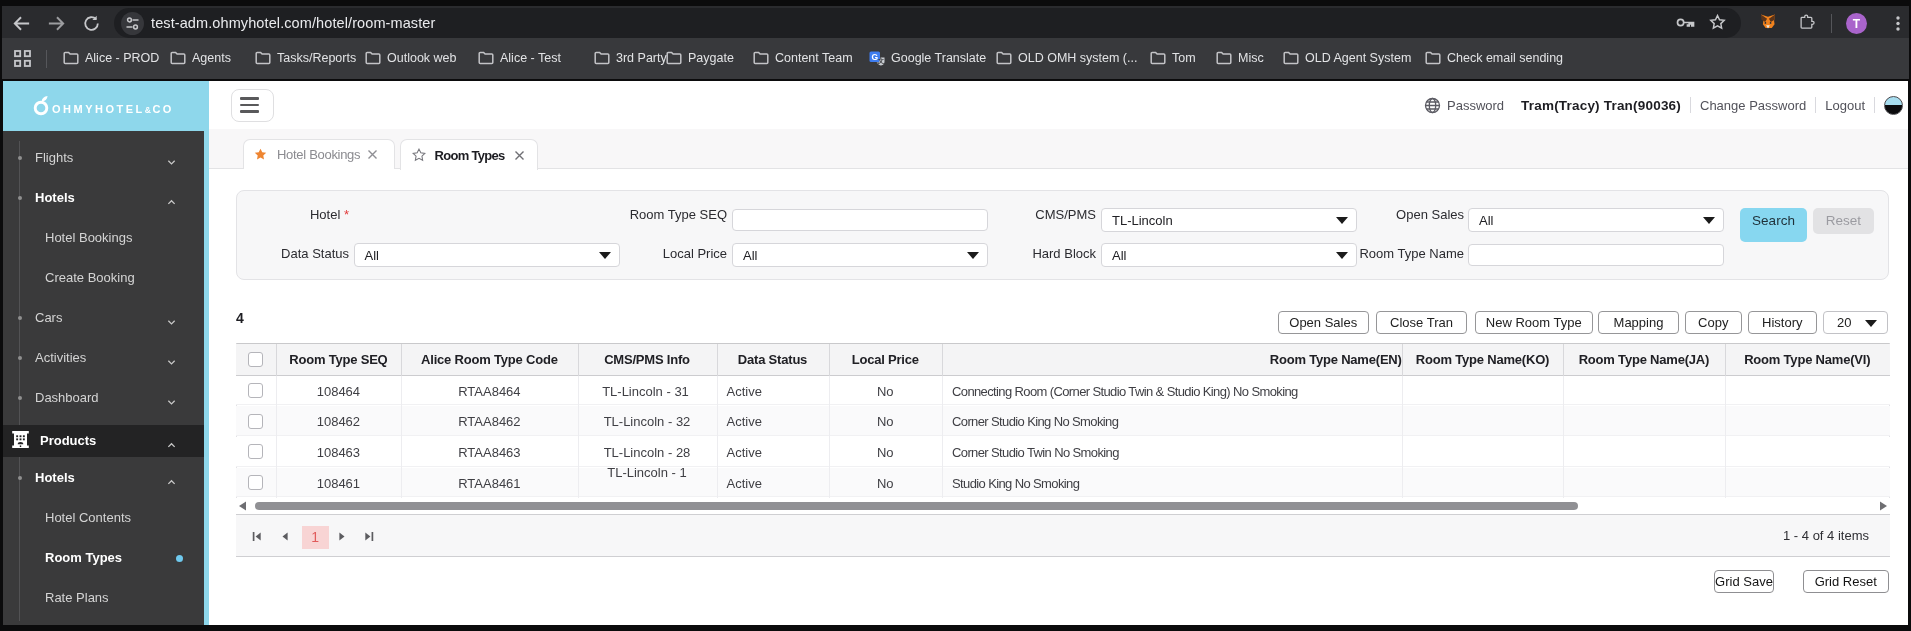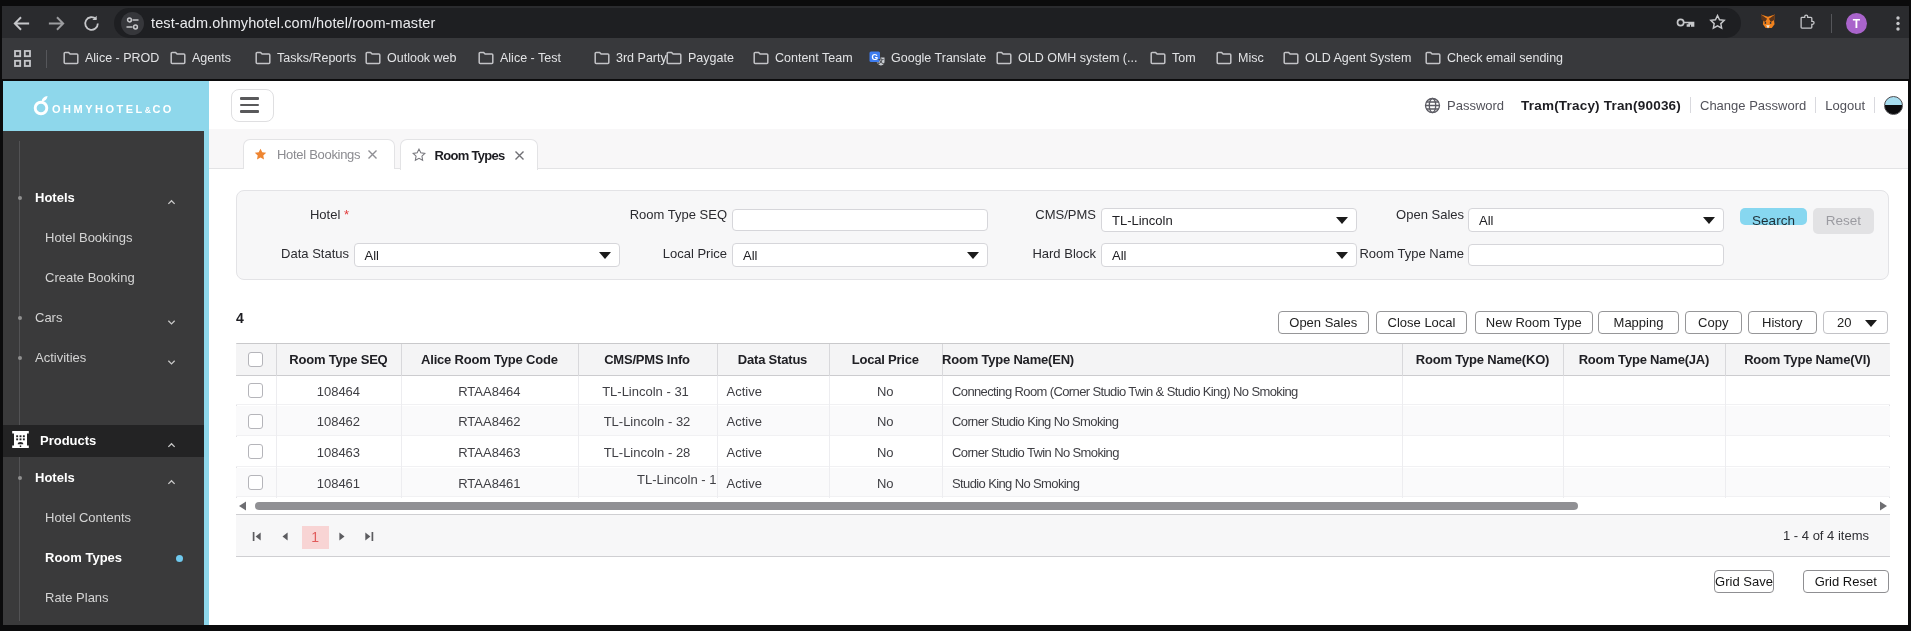--- a/index.html
+++ b/index.html
@@ -206,20 +206,27 @@
   <div class="bm" style="left:1423px">
         <svg width="16" height="14" viewBox="0 0 16 14">
           <path d="M1.2 2.4a1 1 0 0 1 1-1h3.4l1.5 1.7h6.7a1 1 0 0 1 1 1v7.5a1 1 0 0 1-1 1H2.2a1 1 0 0 1-1-1z" fill="none" stroke="#c3c4c7" stroke-width="1.5"></path>
         </svg>
         <span>Check email sending</span>
       </div>
 </div>
 <div id="app">
   <div id="sidebar">
     <div class="vline" style="top:60px;height:480px"></div>
+    <div class="mitem" style="top:57px">
+          <span class="dot"></span>
+          <span class="lbl1">Flights</span>
+          <svg class="chev" viewBox="0 0 10 10">
+            <path d="M1.5 3 5 6.5 8.5 3" stroke="#c9c9c9" stroke-width="1.4" fill="none"></path>
+          </svg>
+        </div>
     <div class="mitem" style="top:97px;color:#fff;font-weight:bold">
           <span class="dot"></span>
           <span class="lbl1">Hotels</span>
           <svg class="chev" viewBox="0 0 10 10">
             <path d="M1.5 6.5 5 3 8.5 6.5" stroke="#c9c9c9" stroke-width="1.4" fill="none"></path>
           </svg>
         </div>
     <div class="mitem" style="top:137px">
           <span class="lbl2">Hotel Bookings</span>
         </div>
@@ -229,20 +236,27 @@
     <div class="mitem" style="top:257px">
           <span class="dot"></span>
           <span class="lbl1">Activities</span>
           <svg class="chev" viewBox="0 0 10 10">
             <path d="M1.5 3 5 6.5 8.5 3" stroke="#c9c9c9" stroke-width="1.4" fill="none"></path>
           </svg>
         </div>
     <div class="mitem" style="top:217px">
           <span class="dot"></span>
           <span class="lbl1">Cars</span>
+          <svg class="chev" viewBox="0 0 10 10">
+            <path d="M1.5 3 5 6.5 8.5 3" stroke="#c9c9c9" stroke-width="1.4" fill="none"></path>
+          </svg>
+        </div>
+    <div class="mitem" style="top:297px">
+          <span class="dot"></span>
+          <span class="lbl1">Dashboard</span>
           <svg class="chev" viewBox="0 0 10 10">
             <path d="M1.5 3 5 6.5 8.5 3" stroke="#c9c9c9" stroke-width="1.4" fill="none"></path>
           </svg>
         </div>
     <div class="mitem" style="top:344px;height:32px;line-height:32px;background:#232324;color:#fff;font-weight:bold">
       <svg style="position:absolute;left:6.5px;top:5.5px" width="21" height="17" viewBox="0 0 21 17">
             <path d="M2.2 0h16.6v2.6H17v11.8h1.8V17H2.2v-2.6H4V2.6H2.2z" fill="#fff"></path>
             <rect x="4" y="2.6" width="13" height="11.8" fill="#fff"></rect>
             <g fill="#232324">
               <rect x="6.2" y="4.3" width="1.9" height="1.9"></rect>
@@ -336,21 +350,21 @@
       <span class="flabel" style="left:729px;width:130px;top:13px;line-height:22px">CMS/PMS</span>
       <div class="fsel" style="left:864px;top:17px;width:256px">
             <span class="v">TL-Lincoln</span>
             <span class="caret"></span>
           </div>
       <span class="flabel" style="left:1097px;width:130px;top:13px;line-height:22px">Open Sales</span>
       <div class="fsel" style="left:1231px;top:17px;width:256px">
             <span class="v">All</span>
             <span class="caret"></span>
           </div>
-      <div style="position:absolute;left:1503px;top:17px;width:67px;height:17px;background:#87d7f0;border-radius:5px;text-align:center;line-height:26px;font-size:13.5px;color:#1f3038">Search</div>
+      <div style="position:absolute;left:1503px;top:17px;width:67px;height:34px;background:#87d7f0;border-radius:5px;text-align:center;line-height:26px;font-size:13.5px;color:#1f3038">Search</div>
       <div style="position:absolute;left:1576px;top:17px;width:61px;height:26px;background:#e2e2e4;border-radius:5px;text-align:center;line-height:26px;font-size:13.5px;color:#9b9ba1">Reset</div>
       <span class="flabel" style="left:0px;width:112px;top:51px;line-height:24px">Data Status</span>
       <div class="fsel" style="left:116.5px;top:52px;width:266px">
             <span class="v">All</span>
             <span class="caret"></span>
           </div>
       <span class="flabel" style="left:360px;width:130px;top:51px;line-height:24px">Local Price</span>
       <div class="fsel" style="left:495px;top:52px;width:256px">
             <span class="v">All</span>
             <span class="caret"></span>
@@ -358,41 +372,41 @@
       <span class="flabel" style="left:729px;width:130px;top:51px;line-height:24px">Hard Block</span>
       <div class="fsel" style="left:864px;top:52px;width:256px">
             <span class="v">All</span>
             <span class="caret"></span>
           </div>
       <span class="flabel" style="left:1097px;width:130px;top:51px;line-height:24px">Room Type Name</span>
       <div class="finput" style="left:1231px;top:53px;width:256px"></div>
     </div>
     <div style="position:absolute;left:27px;top:229px;font-size:14px;font-weight:bold;color:#1e1e23">4</div>
     <div class="gbtn" style="left:1069px;width:90.5px">Open Sales</div>
-    <div class="gbtn" style="left:1167px;width:91px">Close Local</div>
+    <div class="gbtn" style="left:1167px;width:91px">Close Tran</div>
     <div class="gbtn" style="left:1265.5px;width:118.5px">New Room Type</div>
     <div class="gbtn" style="left:1389px;width:81px">Mapping</div>
     <div class="gbtn" style="left:1475.5px;width:57.5px">Copy</div>
     <div class="gbtn" style="left:1539px;width:68.5px">History</div>
     <div class="gbtn" style="left:1614px;width:65px;border-color:#c2c2c6;text-align:left;padding-left:13px">20<span class="caret" style="right:10px"></span></div>
     <div id="grid">
       <div style="position:absolute;left:0;top:0;width:1654px;height:155.3px;border-top:1px solid #c9c9cb;border-left:1px solid #e2e2e5;border-right:1px solid #e2e2e5;"></div>
       <div style="position:absolute;left:0;top:1px;width:1654px;height:31.5px;background:#f4f4f5;border-bottom:1px solid #cccccf;"></div>
       <div style="position:absolute;left:39.5px;top:1px;width:1px;height:31.5px;background:#d8d8db"></div>
       <div style="position:absolute;left:39.5px;top:1px;width:125.8px;height:31.5px;line-height:31.5px;font-weight:bold;font-size:13px;letter-spacing:-0.2px;color:#202025;text-align:center;white-space:nowrap">Room Type SEQ</div>
       <div style="position:absolute;left:165.3px;top:1px;width:1px;height:31.5px;background:#d8d8db"></div>
       <div style="position:absolute;left:165.3px;top:1px;width:176.2px;height:31.5px;line-height:31.5px;font-weight:bold;font-size:13px;letter-spacing:-0.2px;color:#202025;text-align:center;white-space:nowrap">Alice Room Type Code</div>
       <div style="position:absolute;left:341.5px;top:1px;width:1px;height:31.5px;background:#d8d8db"></div>
       <div style="position:absolute;left:341.5px;top:1px;width:139.0px;height:31.5px;line-height:31.5px;font-weight:bold;font-size:13px;letter-spacing:-0.2px;color:#202025;text-align:center;white-space:nowrap">CMS/PMS Info</div>
       <div style="position:absolute;left:480.5px;top:1px;width:1px;height:31.5px;background:#d8d8db"></div>
       <div style="position:absolute;left:480.5px;top:1px;width:112.0px;height:31.5px;line-height:31.5px;font-weight:bold;font-size:13px;letter-spacing:-0.2px;color:#202025;text-align:center;white-space:nowrap">Data Status</div>
       <div style="position:absolute;left:592.5px;top:1px;width:1px;height:31.5px;background:#d8d8db"></div>
       <div style="position:absolute;left:592.5px;top:1px;width:113.5px;height:31.5px;line-height:31.5px;font-weight:bold;font-size:13px;letter-spacing:-0.2px;color:#202025;text-align:center;white-space:nowrap">Local Price</div>
       <div style="position:absolute;left:706.0px;top:1px;width:1px;height:31.5px;background:#d8d8db"></div>
-      <div style="position:absolute;left:706.0px;top:1px;width:459.7px;height:31.5px;line-height:31.5px;font-weight:bold;font-size:13px;letter-spacing:-0.2px;color:#202025;text-align:left;white-space:nowrap">Room Type Name(EN)</div>
+      <div style="position:absolute;left:706.0px;top:1px;width:459.7px;height:31.5px;line-height:31.5px;font-weight:bold;font-size:13px;letter-spacing:-0.2px;color:#202025;text-align:right;white-space:nowrap">Room Type Name(EN)</div>
       <div style="position:absolute;left:1165.7px;top:1px;width:1px;height:31.5px;background:#d8d8db"></div>
       <div style="position:absolute;left:1165.7px;top:1px;width:161.7px;height:31.5px;line-height:31.5px;font-weight:bold;font-size:13px;letter-spacing:-0.2px;color:#202025;text-align:center;white-space:nowrap">Room Type Name(KO)</div>
       <div style="position:absolute;left:1327.4px;top:1px;width:1px;height:31.5px;background:#d8d8db"></div>
       <div style="position:absolute;left:1327.4px;top:1px;width:161.1px;height:31.5px;line-height:31.5px;font-weight:bold;font-size:13px;letter-spacing:-0.2px;color:#202025;text-align:center;white-space:nowrap">Room Type Name(JA)</div>
       <div style="position:absolute;left:1488.5px;top:1px;width:1px;height:31.5px;background:#d8d8db"></div>
       <div style="position:absolute;left:1488.5px;top:1px;width:165.5px;height:31.5px;line-height:31.5px;font-weight:bold;font-size:13px;letter-spacing:-0.2px;color:#202025;text-align:center;white-space:nowrap">Room Type Name(VI)</div>
       <div class="cb" style="left:12px;top:9px"></div>
       <div style="position:absolute;left:0;top:32.5px;width:1654px;height:29.7px;background:#ffffff;border-bottom:1px solid #f1f1f3"></div>
       <div style="position:absolute;left:39.5px;top:32.5px;width:1px;height:30.7px;background:#ededf0"></div>
       <div style="position:absolute;left:165.3px;top:32.5px;width:1px;height:30.7px;background:#ededf0"></div>
@@ -450,21 +464,21 @@
       <div style="position:absolute;left:341.5px;top:124.6px;width:1px;height:30.7px;background:#ededf0"></div>
       <div style="position:absolute;left:480.5px;top:124.6px;width:1px;height:30.7px;background:#ededf0"></div>
       <div style="position:absolute;left:592.5px;top:124.6px;width:1px;height:30.7px;background:#ededf0"></div>
       <div style="position:absolute;left:706.0px;top:124.6px;width:1px;height:30.7px;background:#ededf0"></div>
       <div style="position:absolute;left:1165.7px;top:124.6px;width:1px;height:30.7px;background:#ededf0"></div>
       <div style="position:absolute;left:1327.4px;top:124.6px;width:1px;height:30.7px;background:#ededf0"></div>
       <div style="position:absolute;left:1488.5px;top:124.6px;width:1px;height:30.7px;background:#ededf0"></div>
       <div class="cb" style="left:12px;top:132.1px"></div>
       <div class="cell" style="left:39.5px;top:124.6px;width:125.8px;text-align:center">108461</div>
       <div class="cell" style="left:165.3px;top:124.6px;width:176.2px;text-align:center">RTAA8461</div>
-      <div class="cell" style="left:341.5px;top:121px;width:139.0px;text-align:right">TL-Lincoln - 1</div>
+      <div class="cell" style="left:341.5px;top:114px;width:139.0px;text-align:center">TL-Lincoln - 1</div>
       <div class="cell" style="left:480.5px;top:124.6px;padding-left:10px">Active</div>
       <div class="cell" style="left:592.5px;top:124.6px;width:113.5px;text-align:center">No</div>
       <div class="cell" style="left:706.0px;top:124.6px;padding-left:10px;letter-spacing:-0.62px">Studio King No Smoking</div>
     </div>
     <svg style="position:absolute;left:29px;top:420px" width="9" height="10" viewBox="0 0 9 10">
           <path d="M8 0.5v9L1 5z" fill="#6e6e72"></path>
         </svg>
     <svg style="position:absolute;left:1670px;top:420px" width="9" height="10" viewBox="0 0 9 10">
           <path d="M1 0.5v9L8 5z" fill="#6e6e72"></path>
         </svg>

